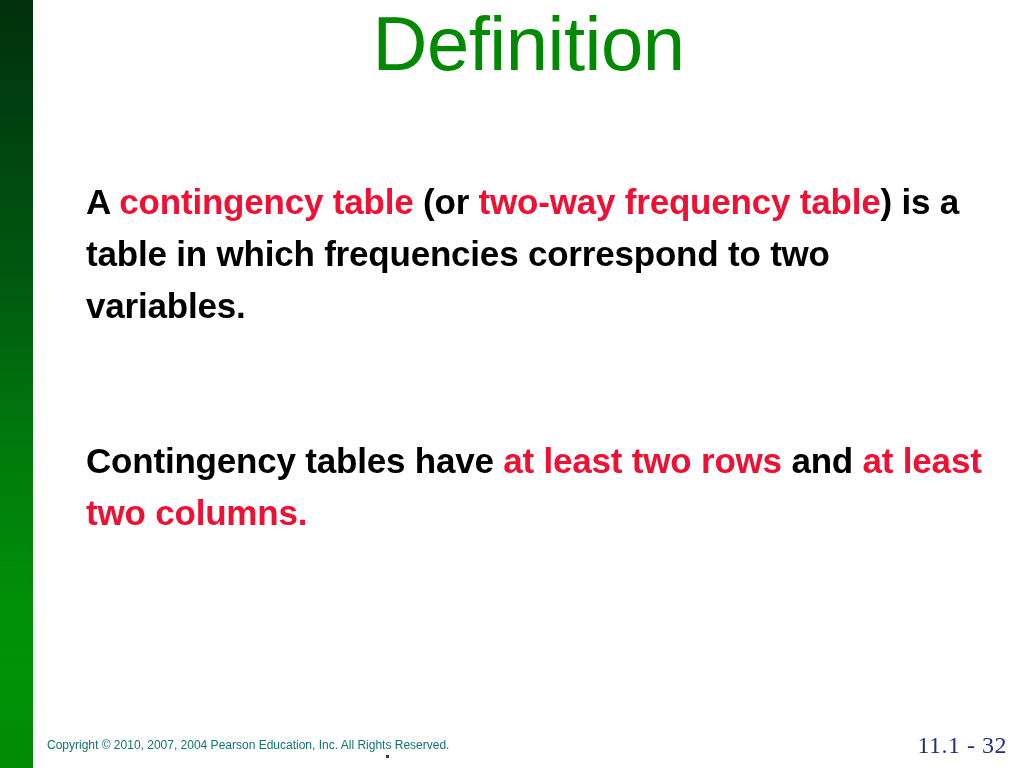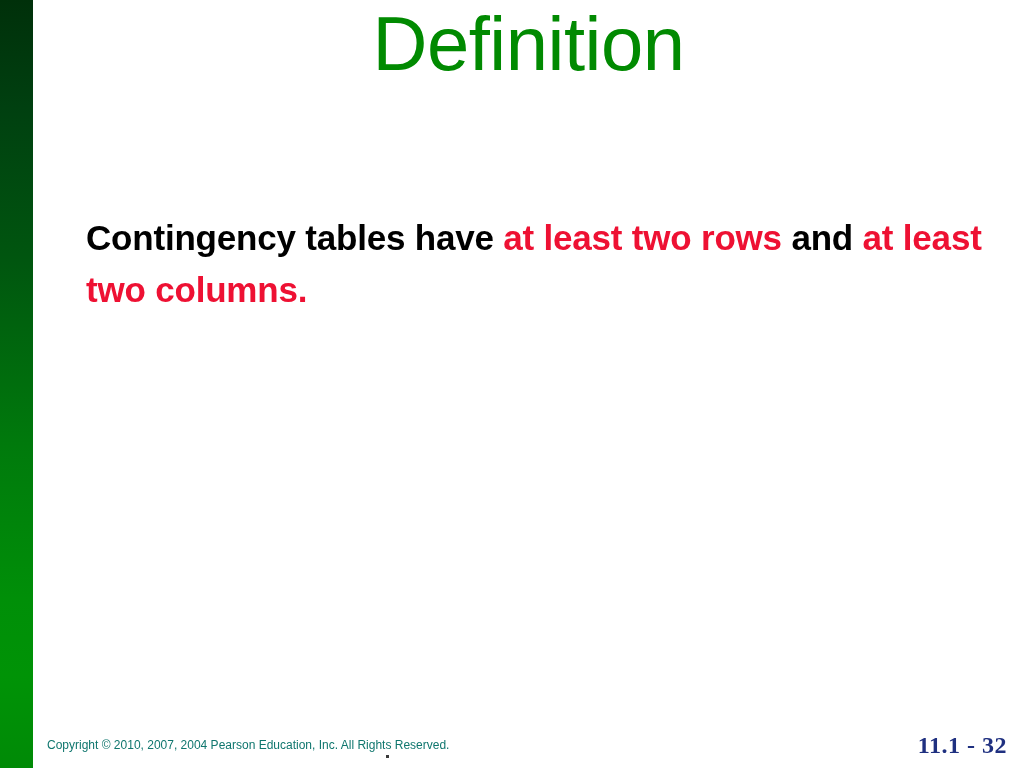--- a/index.html
+++ b/index.html
@@ -62,21 +62,21 @@
     font-weight: bold;
     line-height: 52px;
     color: #000000;
     letter-spacing: -0.2px;
     margin: 0;
     text-align: left;
   }
 
   .para.p1 { width: 900px; }
   .para.p2 { margin-top: 25px; width: 900px; }
-  .para.p3 { margin-top: 36px; width: 900px; }
+  .para.p3 { margin-top: 103px; width: 900px; }
 
   .hl { color: #ee1133; }
   .blk { color: #000000; }
 
   
   #copyright {
     position: absolute;
     left: 47px;
     top: 738px;
     font-size: 12px;
@@ -94,37 +94,38 @@
     height: 3px;
     background: #3a3a3a;
   }
 
   #slide-number {
     position: absolute;
     right: 17px;
     top: 732px;
     font-family: "Liberation Serif", serif;
     font-size: 24px;
-    font-weight: bold;
+    font-weight: normal;
     color: #1f3080;
     letter-spacing: 0.5px;
     white-space: nowrap;
   }
 </style>
 </head>
 <body>
 
 <div id="slide">
 
   <div id="accent-bar"></div>
 
   <div id="title">Definition</div>
 
   <div id="body-block">
 
+    <p class="para p1"><span class="blk">A </span><span class="hl">contingency table</span><span class="blk"> (or </span><span class="hl">two-way frequency table</span><span class="blk">) is a table in which frequencies correspond to two variables.</span></p>
 
 
     <p class="para p3"><span class="blk">Contingency tables have </span><span class="hl">at least two rows</span><span class="blk"> and </span><span class="hl">at least two columns.</span></p>
 
   </div>
 
   <div id="copyright">Copyright © 2010, 2007, 2004 Pearson Education, Inc. All Rights Reserved.</div>
 
   <div id="footer-dot"></div>
 

